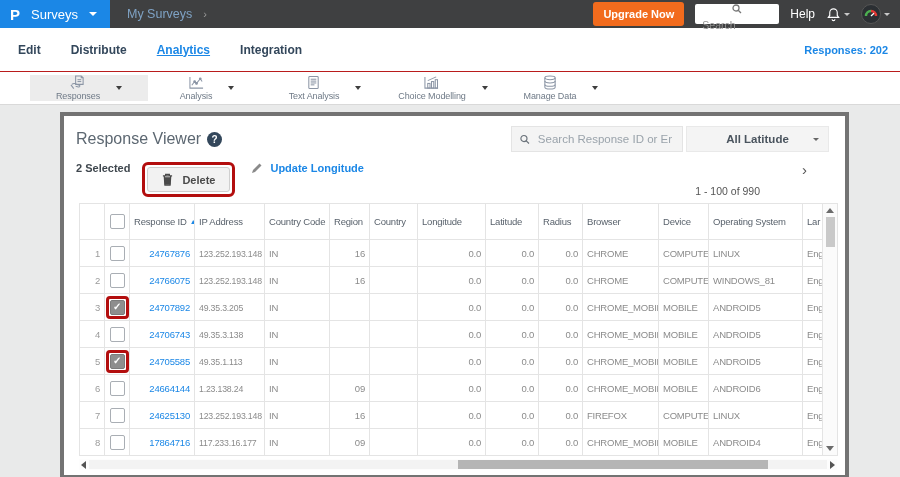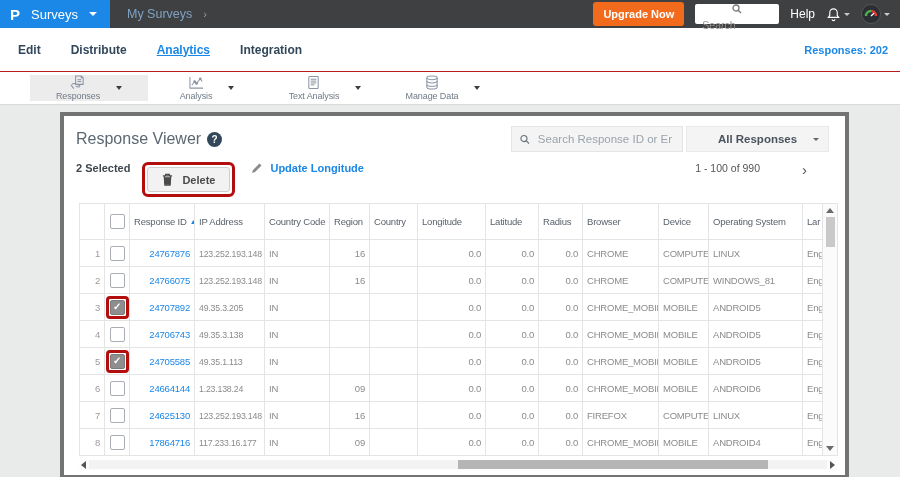--- a/index.html
+++ b/index.html
@@ -50,21 +50,21 @@
   .rv-search input { background:transparent; border:0; outline:0; font-size:11.5px; color:#555; width:100%; font-family:inherit; }
   .rv-search input::placeholder { color:#9aa3ab; }
   .rv-filter { width:143px; height:26px; background:#f4f4f4; border:1px solid #e9e9e9; margin-left:3px; display:flex; align-items:center; justify-content:center; position:relative; font-size:11.5px; font-weight:bold; color:#4a545e; cursor:pointer; }
   .rv-filter .caret-down { position:absolute; right:9px; border-top-color:#666; }
   
   .action-row { display:flex; align-items:flex-start; padding:2px 16px 6px 12px; }
   .sel-count { font-size:11px; font-weight:bold; color:#3f474e; }
   .red-annot { border:3px solid #b30e0e; border-radius:6px; padding:2px; margin-left:12px; }
   .delete-btn { display:flex; align-items:center; gap:9px; background:#f2f2f2; border:1px solid #cfcfcf; border-radius:3px; padding:5px 14px; font-size:11px; font-weight:bold; color:#4a4a4a; cursor:pointer; font-family:inherit; }
   .update-vars { display:flex; align-items:center; gap:7px; margin-left:16px; font-size:11px; font-weight:bold; color:#1b87e6; cursor:pointer; }
-  .pagination { font-size:10.5px; color:#555; }
+  .pagination { font-size:10.5px; color:#555;margin-top:23px; }
   .page-next { margin-left:42px; margin-right:22px; font-size:15px; color:#555; cursor:pointer; line-height:1; }
   
   .table-zone { display:flex; margin-left:15px; }
   table { border-collapse:collapse; table-layout:fixed; width:743px; }
   th, td { border:1px solid #e4e4e4; overflow:hidden; white-space:nowrap; padding:0 4px; }
   th { height:36px; font-size:9.5px; color:#59626c; font-weight:normal; text-align:left; letter-spacing:-0.2px; background:#fff; cursor:pointer; }
   td { height:27px; font-size:9.5px; color:#8b8b8b; letter-spacing:-0.2px; background:#fff; }
   td.num { text-align:right; color:#9b9b9b; }
   td.rid { text-align:right; color:#1b87e6; cursor:pointer; }
   td.right { text-align:right; }
@@ -175,20 +175,33 @@
           <line x1="5" y1="6.5" x2="11" y2="6.5"></line>
           <line x1="5" y1="8.5" x2="11" y2="8.5"></line>
           <line x1="5" y1="10.5" x2="9" y2="10.5"></line>
         </svg>
       <span class="tool-label">Text Analysis</span>
     </span>
     <span class="tool-caret"></span>
   </div>
   <div class="tool">
     <span class="tool-main">
+      <svg width="17" height="15" viewBox="0 0 18 16" fill="none" stroke="#8b95a5" stroke-width="1.1">
+          <path d="M2 2 v12 h14"></path>
+          <rect x="5" y="9" width="2.4" height="5"></rect>
+          <rect x="9" y="7" width="2.4" height="7"></rect>
+          <rect x="13" y="5" width="2.4" height="9"></rect>
+          <path d="M5 6 l9 -4"></path>
+        </svg>
+      <span class="tool-label">Choice Modelling</span>
+    </span>
+    <span class="tool-caret"></span>
+  </div>
+  <div class="tool">
+    <span class="tool-main">
       <svg width="16" height="15" viewBox="0 0 16 16" fill="none" stroke="#8b95a5" stroke-width="1.1">
           <ellipse cx="8" cy="3" rx="5.5" ry="2"></ellipse>
           <path d="M2.5 3 v3.5 c0 1.1 2.5 2 5.5 2 s5.5 -0.9 5.5 -2 V3"></path>
           <path d="M2.5 6.5 v3.5 c0 1.1 2.5 2 5.5 2 s5.5 -0.9 5.5 -2 V6.5"></path>
           <path d="M2.5 10 v3 c0 1.1 2.5 2 5.5 2 s5.5 -0.9 5.5 -2 v-3"></path>
         </svg>
       <span class="tool-label">Manage Data</span>
     </span>
     <span class="tool-caret"></span>
   </div>
@@ -200,21 +213,21 @@
     <span class="help-badge">?</span>
     <span class="head-spacer"></span>
     <div class="rv-search">
       <svg width="11" height="11" viewBox="0 0 11 11">
           <circle cx="4.4" cy="4.4" r="3.4" fill="none" stroke="#6b737b" stroke-width="1.3"></circle>
           <line x1="7" y1="7" x2="10" y2="10" stroke="#6b737b" stroke-width="1.3"></line>
         </svg>
       <input type="text" placeholder="Search Response ID or Email" style="">
     </div>
     <div class="rv-filter">
-      <span>All Responses</span>
+      <span>All Latitude</span>
       <span class="caret-down caret-sm"></span>
     </div>
   </div>
 
   <div class="action-row">
     <span class="sel-count">2 Selected</span>
     <span class="red-annot">
       <button class="delete-btn">
         <svg width="11" height="13" viewBox="0 0 12 14">
             <path d="M1 3 h10 M4 3 V1.5 h4 V3 M2.5 3 l0.7 10 h5.6 l0.7 -10" fill="none" stroke="#4a4a4a" stroke-width="1.4"></path>

